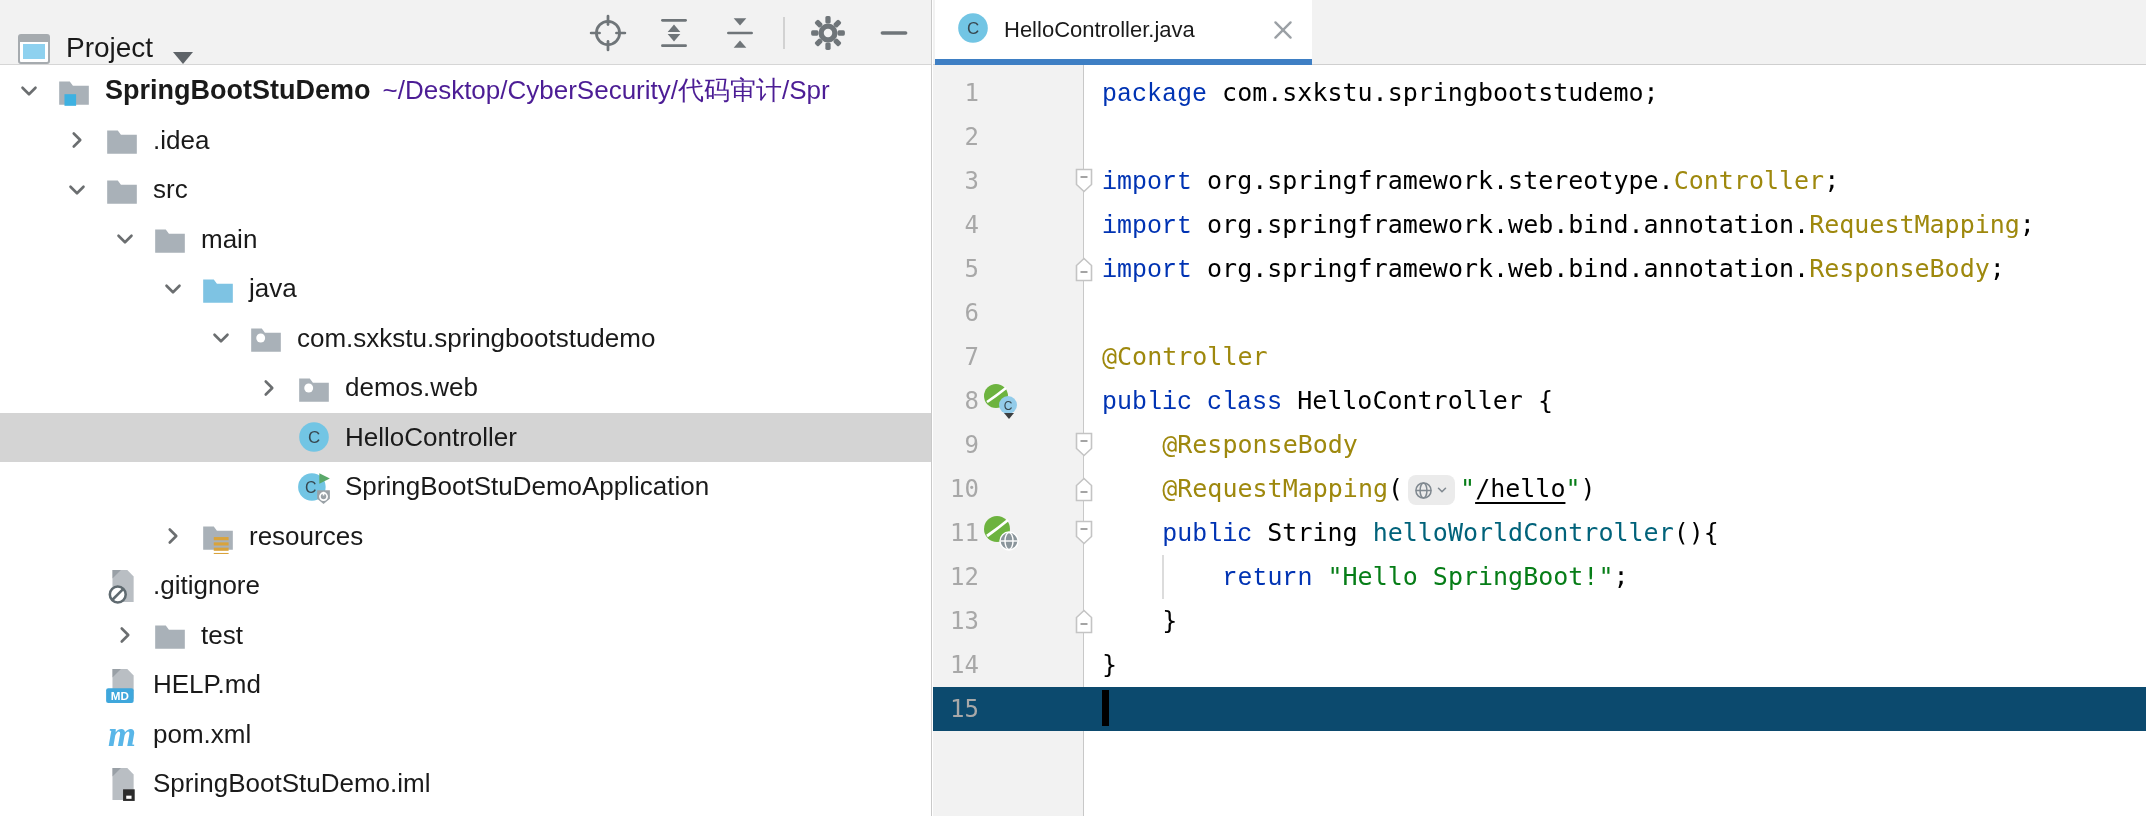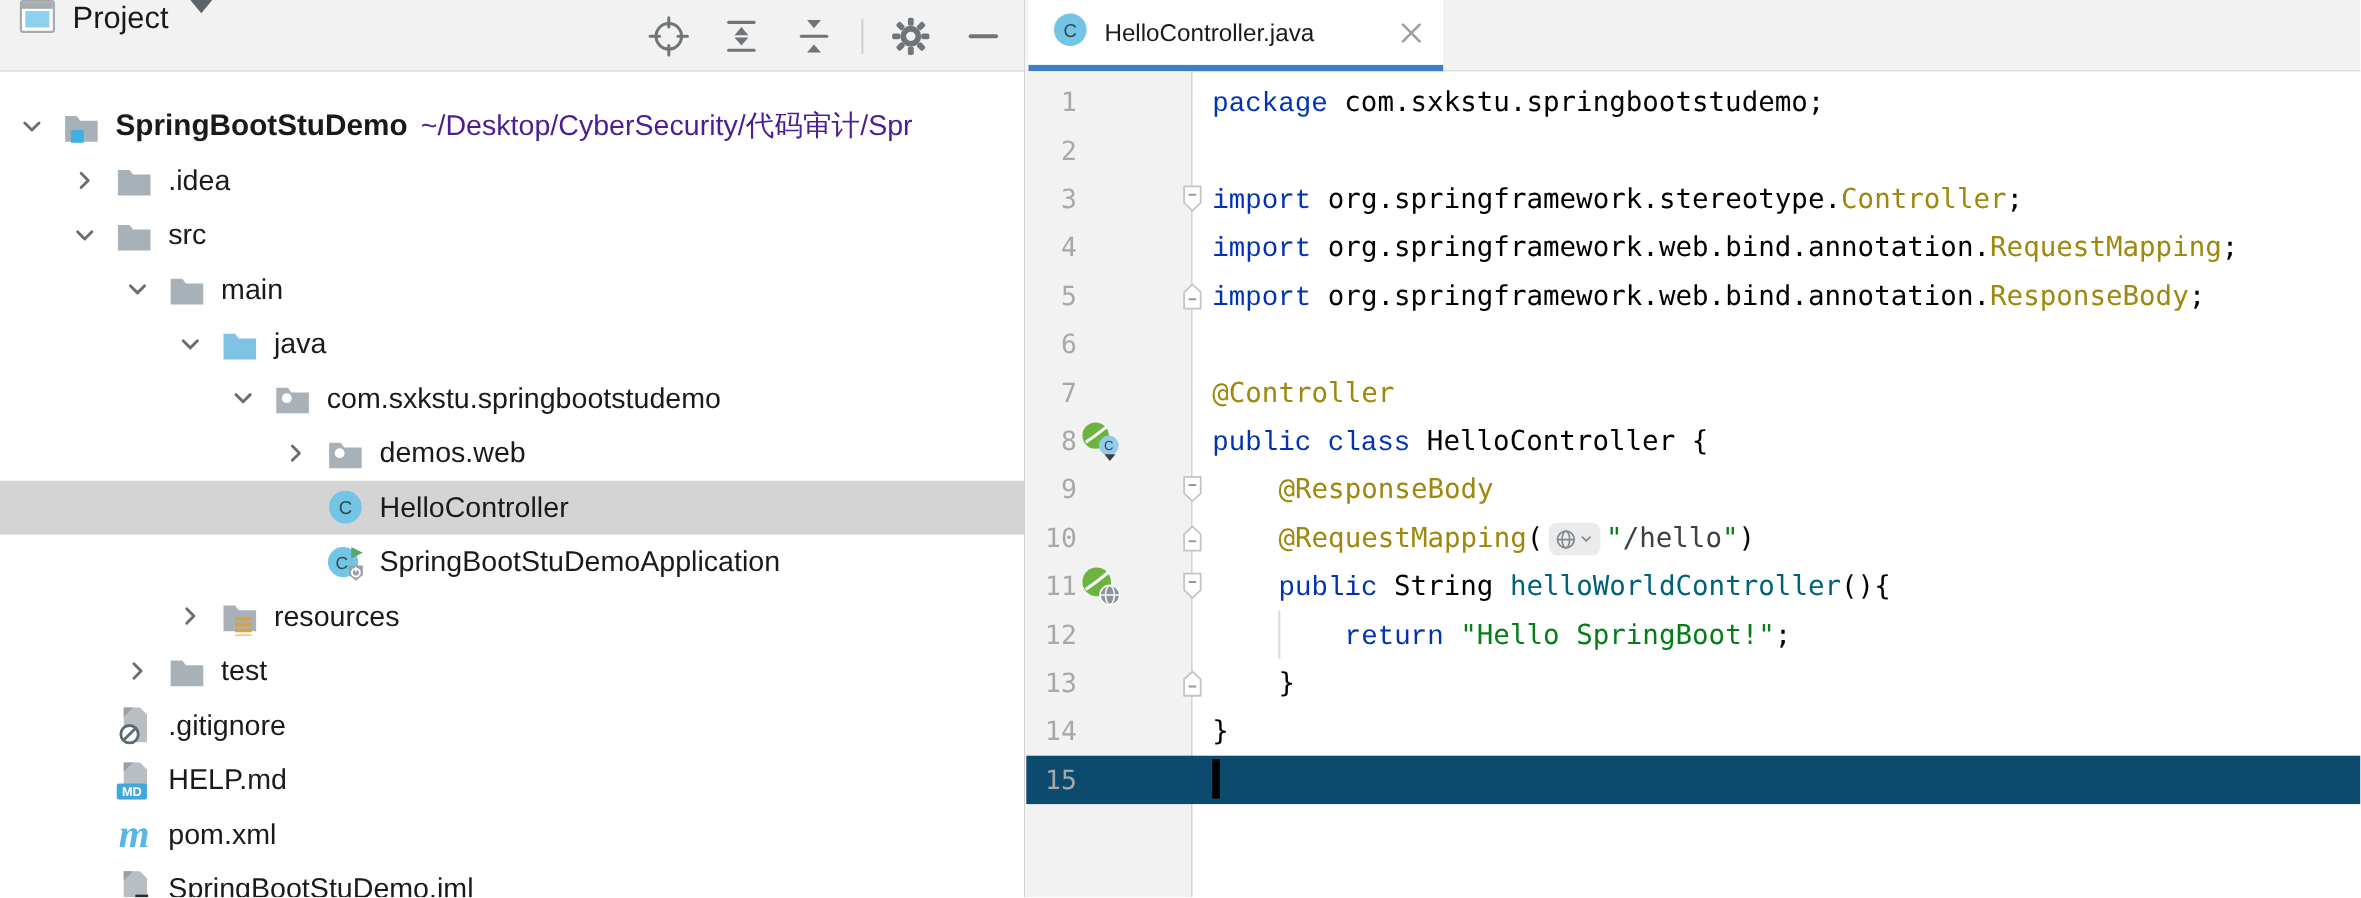--- a/index.html
+++ b/index.html
@@ -1,33 +1,33 @@
 <!DOCTYPE html>
 <html><head>
 <meta charset="utf-8">
 <style>
   * { margin:0; padding:0; box-sizing:border-box; }
   html,body { width:2146px; height:816px; font-family:"Liberation Sans", sans-serif; background:#fff; }
   #app { position:relative; width:2146px; height:816px; overflow:hidden; background:#fff; }
 
   
   .left-panel { position:absolute; left:0; top:0; width:932px; height:816px; background:#fff; border-right:1px solid #C9C9C9; }
-  .panel-header { position:relative; height:65px; background:#F2F2F2; border-bottom:1px solid #D6D6D6; display:flex; align-items:flex-start; }
+  .panel-header { position:relative; height:65px; background:#F2F2F2; border-bottom:1px solid #D6D6D6; display:flex; align-items:flex-end; }
   .win-icon { width:32px; height:30px; margin-left:18px; border:2px solid #A6ABAF; border-radius:3px; background:#fff; position:relative; }
   .win-icon::before { content:""; position:absolute; left:0; right:0; top:0; height:6px; background:#A6ABAF; }
   .win-icon::after { content:""; position:absolute; left:3px; right:3px; top:8px; bottom:3px; background:#8ED1EF; }
   .panel-title { font-size:28px; color:#1A1A1A; margin-left:16px; }
   .dd-arrow { width:0; height:0; border-left:10px solid transparent; border-right:10px solid transparent; border-top:12px solid #5E6368; margin-left:20px; }
   .header-tools { position:absolute; right:18px; top:0; height:65px; display:flex; align-items:center; }
   .tool-btn { width:38px; height:38px; display:flex; align-items:center; justify-content:center; }
   .tool-gap { width:28px; }
   .tool-sep { width:2px; height:32px; background:#D2D2D2; margin:0 24px; }
 
   
-  .tree { position:absolute; top:66px; left:0; right:0; bottom:0; padding-top:24px; overflow:hidden; }
+  .tree { position:absolute; top:66px; left:0; right:0; bottom:0; padding-top:0; overflow:hidden; }
   .tree-row { height:49.5px; display:flex; align-items:center; white-space:nowrap; overflow:hidden; }
   .tree-row.selected { background:#D4D4D4; }
   .t-chevron { width:26px; height:26px; flex:0 0 26px; display:flex; align-items:center; justify-content:center; }
   .t-icon { width:36px; height:36px; flex:0 0 36px; margin-left:14px; display:flex; align-items:center; justify-content:center; }
   .t-label { font-size:26px; color:#1A1A1A; margin-left:13px; }
   .t-label.bold { font-weight:700; font-size:27px; }
   .t-path { font-size:26px; color:#4c1d95; margin-left:12px; }
 
   
   .editor { position:absolute; left:933px; top:0; width:1213px; height:816px; background:#fff; }
@@ -44,21 +44,21 @@
   .lnum { position:absolute; left:0; top:0; width:46px; height:44px; line-height:44px; text-align:right; font-family:"DejaVu Sans Mono", monospace; font-size:24px; color:#A8A8A8; }
   .g-icon { position:absolute; left:50px; top:4px; width:36px; height:36px; }
   .fold { position:absolute; left:141px; top:8px; width:20px; height:28px; }
   .code-text { position:absolute; left:169px; top:0; height:44px; line-height:44px; font-family:"DejaVu Sans Mono", monospace; font-size:25px; white-space:pre; color:#000; }
   .guide { position:absolute; left:229px; top:0; height:44px; width:2px; background:#DCDCDC; }
   .caret { display:inline-block; width:7px; height:36px; background:#000; vertical-align:middle; margin-top:-4px; }
 
   .tok-k { color:#0033B3;font-family:Liberation Mono, monospace; }
   .tok-a { color:#9E880D; }
   .tok-s { color:#067D17; }
-  .tok-su { color:#404040; text-underline-offset:5px;margin-top:15px; }
+  .tok-su { color:#000000; text-decoration:underline; text-underline-offset:5px;margin-top:15px; }
   .tok-m { color:#00627A; }
   .tok-p { color:#000; }
   .inlay-pill { display:inline-flex; align-items:center; height:30px; padding:0 6px; background:#EBEBEB; border-radius:8px; margin:0 5px; vertical-align:middle; }
 </style>
 </head>
 <body>
 
 <div id="app">
 
   <div class="left-panel">
@@ -253,43 +253,43 @@
                 <rect x="13" y="18" width="14" height="3"></rect>
                 <rect x="13" y="23" width="14" height="3"></rect>
                 <rect x="13" y="28" width="14" height="3"></rect>
                 <rect x="13" y="33" width="14" height="1"></rect>
               </g>
             </svg>
           </span>
           <span class="t-label">resources</span>
         </div>
         <div class="tree-row">
-          <span class="t-chevron" style="margin-left: 112px;">
-            <svg width="26" height="26" viewBox="0 0 24 24">
-              <polyline points="9,6 15,12 9,18" stroke="#6B6E70" stroke-width="2.4" fill="none" stroke-linecap="round" stroke-linejoin="round"></polyline>
-            </svg>
-          </span>
-          <span class="t-icon">
-            <svg width="36" height="36" viewBox="0 0 34 34">
-              <path d="M3,8 h10 l3,4 h15 v18 h-28 z" fill="#A9B1B8"></path>
-            </svg>
-          </span>
-          <span class="t-label">test</span>
-        </div>
-        <div class="tree-row">
           <span class="t-chevron" style="margin-left: 64px;"></span>
           <span class="t-icon">
             <svg width="36" height="36" viewBox="0 0 34 34">
               <path d="M8,2 h14 l6,6 v24 h-20 z" fill="#B9BEC3"></path>
               <path d="M8,2 l8,0 l-8,8 z" fill="#99A0A6"></path>
               <circle cx="13" cy="25" r="7.5" fill="#fff" stroke="#5F6A70" stroke-width="2.4"></circle>
               <line x1="8" y1="30" x2="18" y2="20" stroke="#5F6A70" stroke-width="2.4"></line>
             </svg>
           </span>
           <span class="t-label">.gitignore</span>
+        </div>
+        <div class="tree-row">
+          <span class="t-chevron" style="margin-left: 112px;">
+            <svg width="26" height="26" viewBox="0 0 24 24">
+              <polyline points="9,6 15,12 9,18" stroke="#6B6E70" stroke-width="2.4" fill="none" stroke-linecap="round" stroke-linejoin="round"></polyline>
+            </svg>
+          </span>
+          <span class="t-icon">
+            <svg width="36" height="36" viewBox="0 0 34 34">
+              <path d="M3,8 h10 l3,4 h15 v18 h-28 z" fill="#A9B1B8"></path>
+            </svg>
+          </span>
+          <span class="t-label">test</span>
         </div>
         <div class="tree-row">
           <span class="t-chevron" style="margin-left: 64px;"></span>
           <span class="t-icon">
             <svg width="36" height="36" viewBox="0 0 34 34">
               <path d="M8,2 h14 l6,6 v22 h-20 z" fill="#B9BEC3"></path>
               <path d="M8,2 l8,0 l-8,8 z" fill="#99A0A6"></path>
               <rect x="2" y="20" width="26" height="14" rx="2" fill="#3FA7DC"></rect>
               <text x="15" y="31" font-size="11" font-weight="bold" font-family="Liberation Sans, sans-serif" fill="#fff" text-anchor="middle">MD</text>
             </svg>

